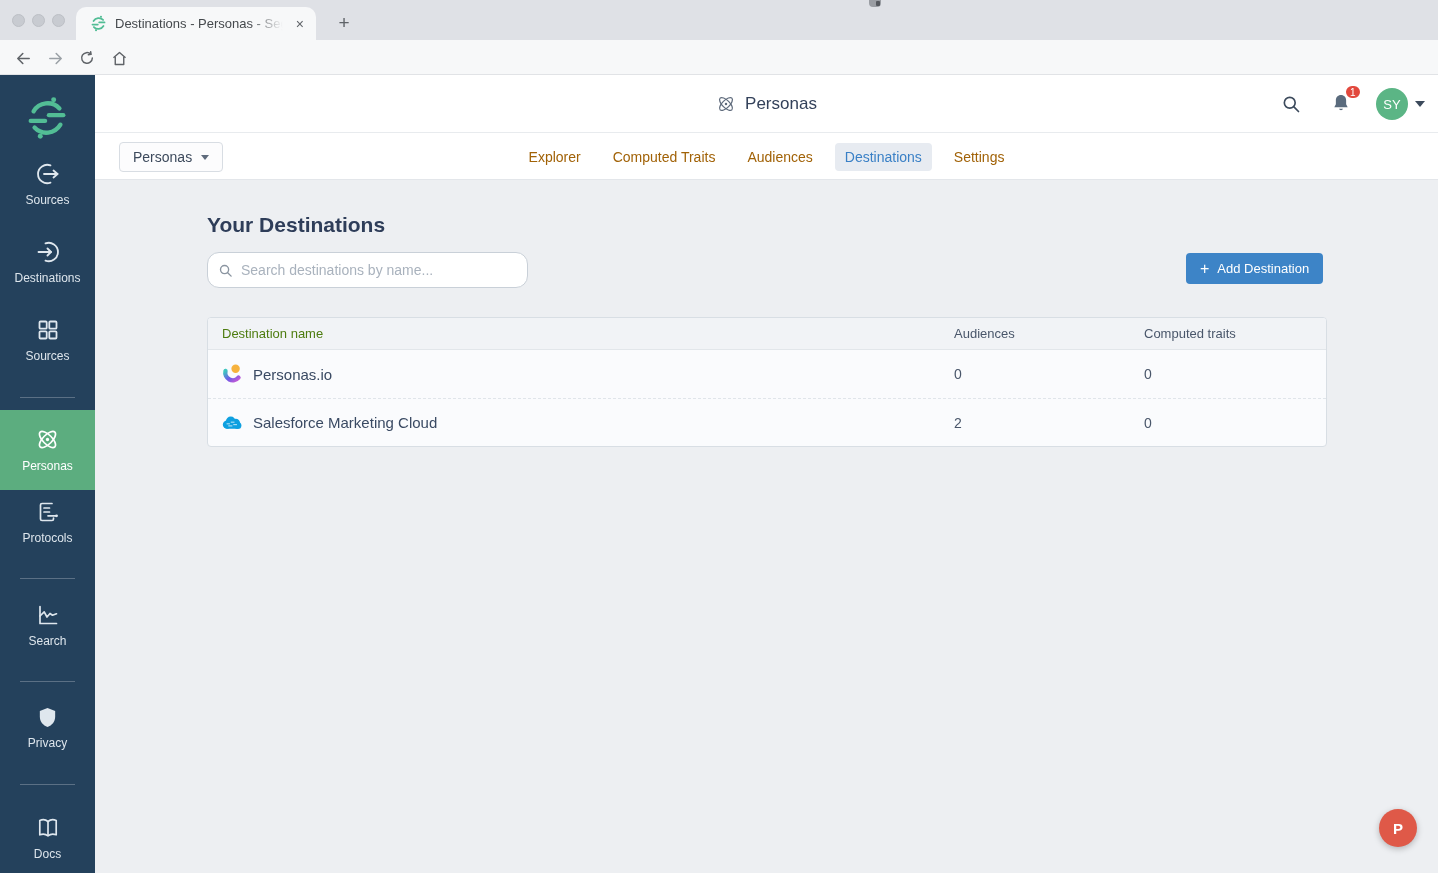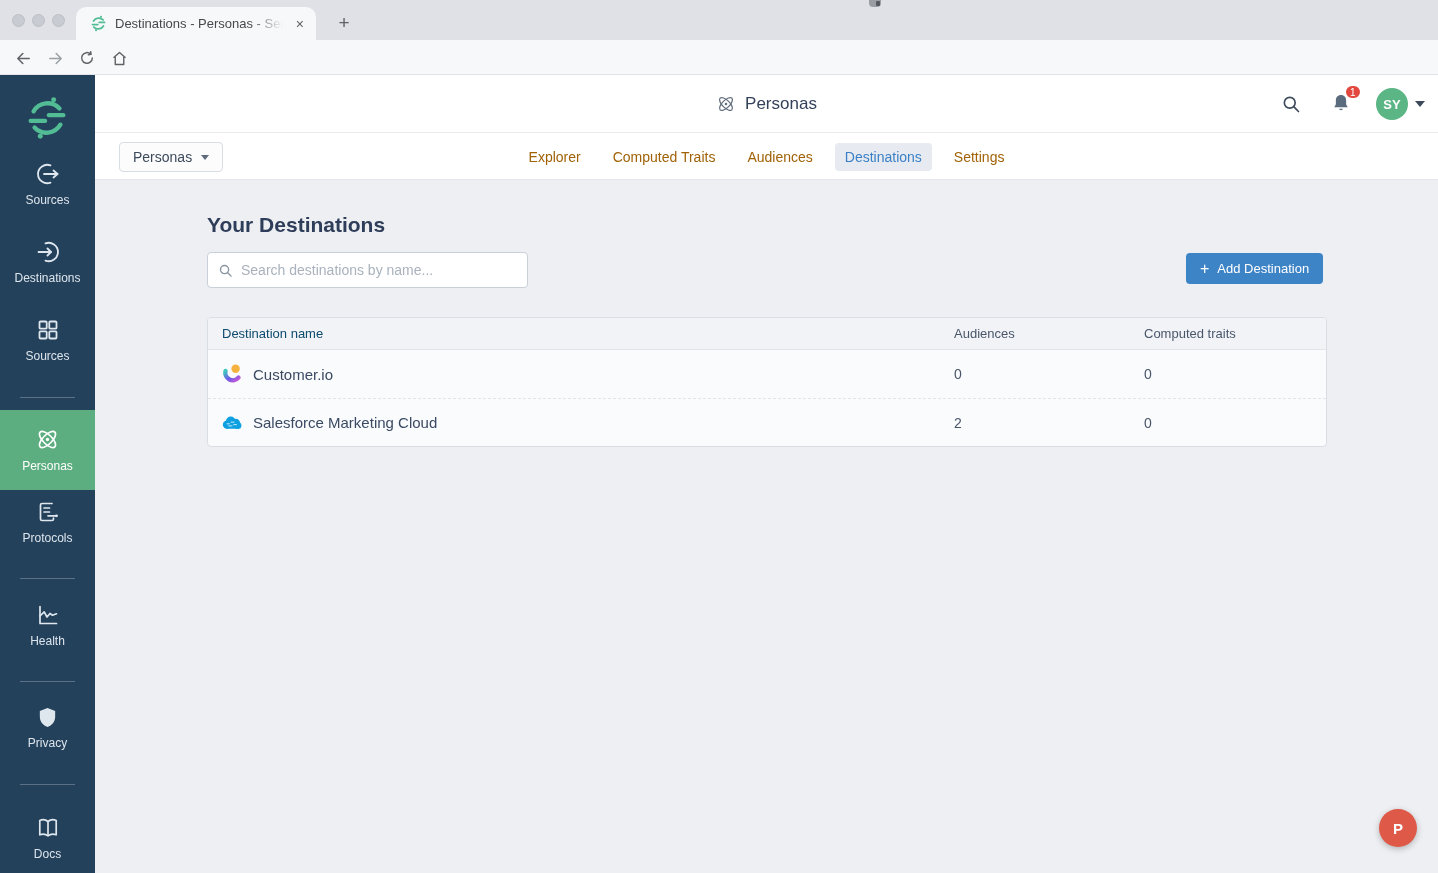--- a/index.html
+++ b/index.html
@@ -55,21 +55,21 @@
   .app-header { position:absolute; left:95px; top:75px; width:1343px; height:58px; background:#fff;
                 border-bottom:1px solid #e8ebee; }
   .hdr-title { position:absolute; left:0; top:0; width:100%; height:58px; display:flex; align-items:center;
                justify-content:center; gap:9px; font-size:17px; color:#33415a; font-weight:500; }
   .hdr-search { position:absolute; left:1186px; top:19px; }
   .hdr-bell { position:absolute; left:1235px; top:17px; }
   .badge { position:absolute; left:1249px; top:9px; min-width:16px; height:16px; border-radius:8px;
            background:#e2483d; color:#fff; font-size:10px; display:flex; align-items:center;
            justify-content:center; padding:0 4px; border:2px solid #fff; }
   .hdr-avatar { position:absolute; left:1281px; top:13px; width:32px; height:32px; border-radius:50%;
-                background:#5bb585; color:#fff; font-size:13px; font-weight:700; display:flex;
+                background:#5bb585; color:#fff; font-size:13px; font-weight:400; display:flex;
                 align-items:center; justify-content:center; }
   .hdr-caret { position:absolute; left:1320px; top:26px; width:0; height:0; border-left:5px solid transparent;
                border-right:5px solid transparent; border-top:6px solid #3c4a5c; }
 
   
   .subnav { position:absolute; left:95px; top:133px; width:1343px; height:47px; background:#fff;
             border-bottom:1px solid #e3e6ea; }
   .ws-btn { position:absolute; left:24px; top:9px; height:30px; padding:0 13px; border:1px solid #d8dde3;
             border-radius:4px; background:#fcfcfd; display:flex; align-items:center; gap:9px;
             font-size:14px; color:#3d4a5c; cursor:pointer; }
@@ -77,37 +77,37 @@
               border-top:5px solid #5f6b7c; }
   .tabs { position:absolute; left:0; top:0; width:100%; height:47px; display:flex; align-items:center;
           justify-content:center; gap:12px; }
   .tabitem { font-size:14px; color:#a16207; padding:6px 10px; border-radius:4px; cursor:pointer; }
   .tabitem.active { background:#e7ebf1; color:#3a80c6; }
 
   
   .content { position:absolute; left:95px; top:180px; width:1370px; height:693px; background:#edeff2; }
   .page-h1 { position:absolute; left:112px; top:33px; font-size:21px; font-weight:600; color:#2e3d59; }
   .searchbox { position:absolute; left:112px; top:72px; width:321px; height:36px; background:#fff;
-               border:1px solid #c9d0d8; border-radius:4px; display:flex; align-items:center; padding:10px 10px; }
+               border:1px solid #c9d0d8; border-radius:12px; display:flex; align-items:center; padding:10px 10px; }
   .searchbox input { border:none; outline:none; flex:1; font-size:14px; color:#3d4a5c; margin-left:8px;
                      font-family:inherit; background:transparent; }
   .searchbox input::placeholder { color:#a9b2bd; }
   .add-btn { position:absolute; left:1091px; top:73px; height:31px; padding:0 14px; background:#3d84c7;
              border:none; border-radius:4px; color:#fff; font-size:13px; font-weight:500; display:flex;
              align-items:center; gap:8px; cursor:pointer; font-family:inherit; }
   .add-plus { font-size:16px; font-weight:400; line-height:1; }
 
   .dtable { position:absolute; left:112px; top:137px; width:1120px; border:1px solid #d8dee4;
             border-radius:4px; background:#fafbfd; overflow:hidden; }
   .trow { display:grid; grid-template-columns:1fr 190px 182px; align-items:center; }
   .thead { height:32px; background:#f1f3f6; font-size:13px; color:#49566a; border-bottom:1px solid #e2e6ea; }
   .tbody-row { height:48px; font-size:14px; color:#49566a; cursor:pointer; }
   .tbody-row + .tbody-row { border-top:1px dashed #e0e5ea; }
   .cell-name { padding-left:14px; display:flex; align-items:center; gap:11px; font-size:15px; color:#3a4a63; }
-  .thead .cell-name { font-size:13px; color:#0c4a6e; }
+  .thead .cell-name { font-size:13px; color:#4d7c0f; }
   .logo-badge { width:20px; height:20px; display:flex; align-items:center; justify-content:center; }
 
   .fab { position:absolute; left:1379px; top:809px; width:38px; height:38px; border-radius:50%;
          background:#df5948; color:#fff; font-size:15px; font-weight:600; display:flex; align-items:center;
          justify-content:center; box-shadow:0 2px 6px rgba(0,0,0,.25); cursor:pointer; }
 </style>
 </head>
 <body>
 
 <div class="tabstrip">
@@ -242,21 +242,21 @@
     <span class="lbl">Protocols</span>
   </div>
 
   <div class="side-divider" style="top:503px"></div>
 
   <div class="nav-item" style="top:528px">
     <svg width="24" height="24" viewBox="0 0 24 24" fill="none" stroke="#dfe7ee" stroke-width="1.7" stroke-linecap="round" stroke-linejoin="round">
       <polyline points="4,3.5 4,20.5 20.5,20.5"></polyline>
       <polyline points="4,13 8.2,8.8 11,14 14,10.5 16.5,12.2 20.5,10.8"></polyline>
     </svg>
-    <span class="lbl">Health</span>
+    <span class="lbl">Search</span>
   </div>
 
   <div class="side-divider" style="top:606px"></div>
 
   <div class="nav-item" style="top:631px">
     <svg width="23" height="23" viewBox="0 0 24 24">
       <path d="M12 2.2 L20 5.3 V11 C20 16.6 16.6 20.2 12 22 C7.4 20.2 4 16.6 4 11 V5.3 Z" fill="#dfe7ee"></path>
     </svg>
     <span class="lbl">Privacy</span>
   </div>
@@ -342,21 +342,21 @@
               <linearGradient id="ciograd" x1="0" y1="0" x2="1" y2="1">
                 <stop offset="0" stop-color="#3ec6c0"></stop>
                   <stop offset="0.55" stop-color="#6d5be8"></stop>
                   <stop offset="1" stop-color="#c45bd6"></stop>
               </linearGradient>
             </defs>
             <path d="M3.5 7 A 7.5 7.5 0 0 0 16.5 13.6" fill="none" stroke="url(#ciograd)" stroke-width="4.4" stroke-linecap="round"></path>
             <circle cx="13.6" cy="4.8" r="4.2" fill="#f6b23e"></circle>
           </svg>
         </span>
-        <span>Customer.io</span>
+        <span>Personas.io</span>
       </div>
       <div>0</div>
       <div>0</div>
     </div>
 
     <div class="trow tbody-row">
       <div class="cell-name">
         <span class="logo-badge">
           <svg width="21" height="16" viewBox="0 0 24 17">
             <g fill="#0ea0e0">

